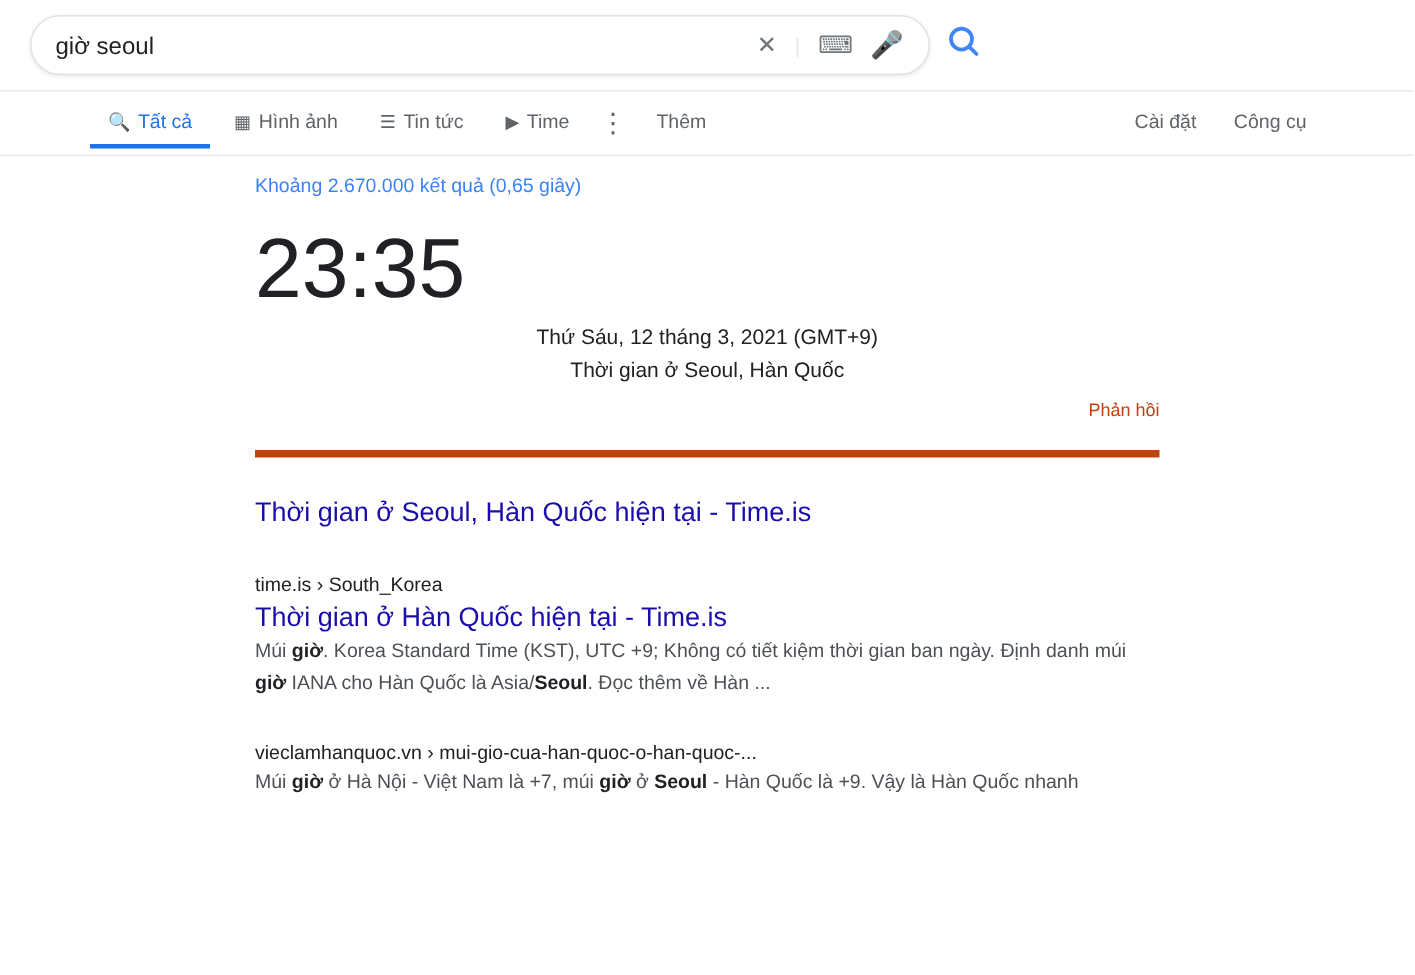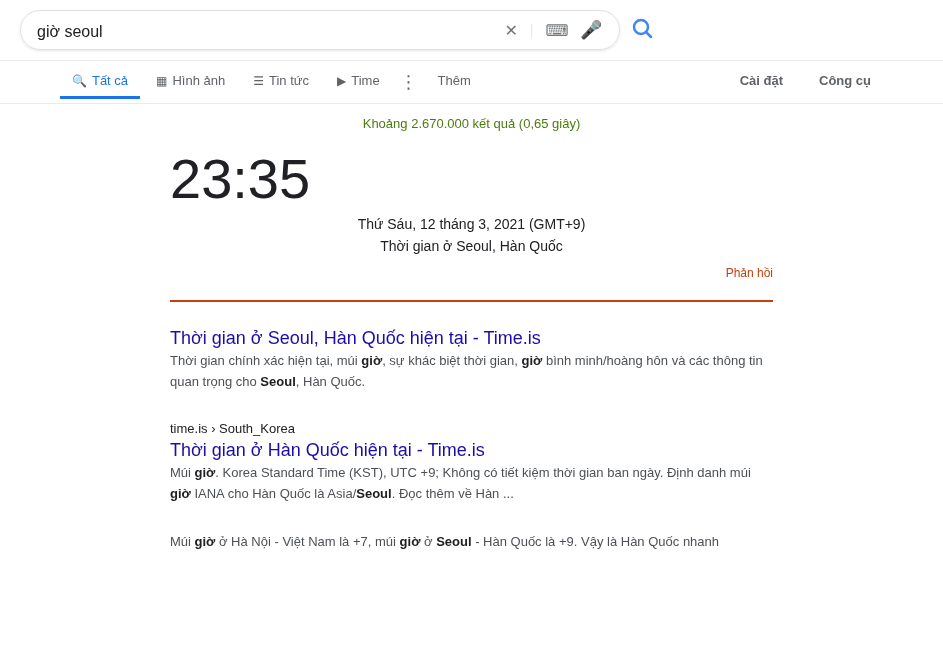--- a/index.html
+++ b/index.html
@@ -64,40 +64,38 @@
       font-size: 12px;
     }
     .nav-separator {
       color: #5f6368;
       margin: 0 4px;
       font-size: 18px;
     }
     .nav-right {
       margin-left: auto;
       display: flex;
-      gap: 12px;
-      font-weight: bold;
+      gap: 1px;
     }
 
     
     .results-area {
       padding: 12px 170px;
     }
     .results-count {
       font-size: 13px;
-      color: #4d7c0f;
+      color: #3b82f6;
       margin-bottom: 20px;
-      text-align: center;
     }
 
     
     .time-widget {
       margin-bottom: 24px;
       padding-bottom: 20px;
-      border-bottom: 2px solid #c2410c;
+      border-bottom: 5px solid #c2410c;
     }
     .time-display {
       font-size: 56px;
       font-weight: 300;
       color: #202124;
       line-height: 1;
       margin-bottom: 6px;
     }
     .time-date {
       font-size: 14px;
@@ -213,33 +211,33 @@
       <div>Thứ Sáu, 12 tháng 3, 2021 (GMT+9)</div>
       <div>Thời gian ở Seoul, Hàn Quốc</div>
     </div>
     <div class="feedback-link">
       <span>Phản hồi</span>
     </div>
   </div>
 
   <div class="search-result">
     <a class="result-title">Thời gian ở Seoul, Hàn Quốc hiện tại - Time.is</a>
-    <div class="result-snippet">
-      Thời gian chính xác hiện tại, múi <strong>giờ</strong>, sự khác biệt thời gian, <strong>giờ</strong> bình minh/hoàng hôn và các thông tin quan trọng cho <strong>Seoul</strong>, Hàn Quốc.
-    </div>
   </div>
 
   <div class="search-result">
     <div class="result-url">
       <span class="breadcrumb">time.is › South_Korea</span>
     </div>
     <a class="result-title">Thời gian ở Hàn Quốc hiện tại - Time.is</a>
     <div class="result-snippet">
       Múi <strong>giờ</strong>. Korea Standard Time (KST), UTC +9; Không có tiết kiệm thời gian ban ngày. Định danh múi <strong>giờ</strong> IANA cho Hàn Quốc là Asia/<strong>Seoul</strong>. Đọc thêm về Hàn ...
     </div>
   </div>
 
   <div class="search-result">
+    <div class="result-url">
+      <span class="breadcrumb">vieclamhanquoc.vn › mui-gio-cua-han-quoc-o-han-quoc-...</span>
+    </div>
     <div class="result-snippet">
       Múi <strong>giờ</strong> ở Hà Nội - Việt Nam là +7, múi <strong>giờ</strong> ở <strong>Seoul</strong> - Hàn Quốc là +9. Vậy là Hàn Quốc nhanh
     </div>
   </div>
 </div>
 
 </body></html>

